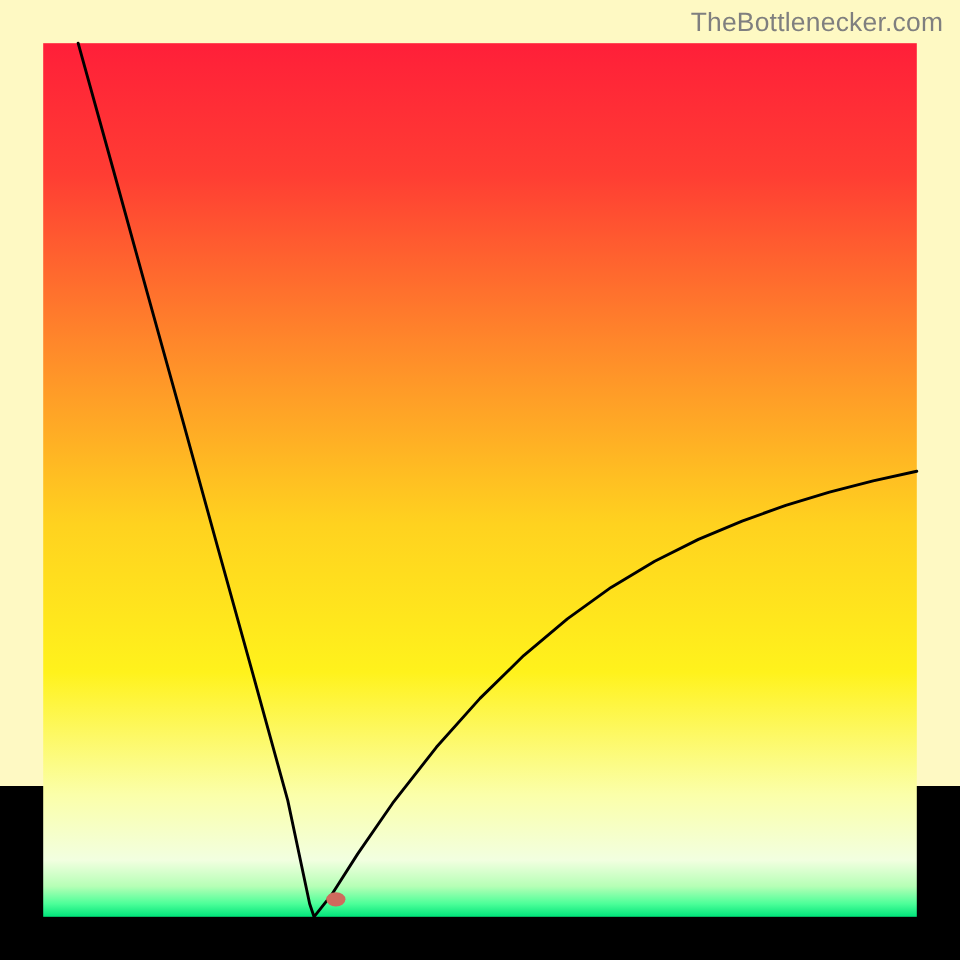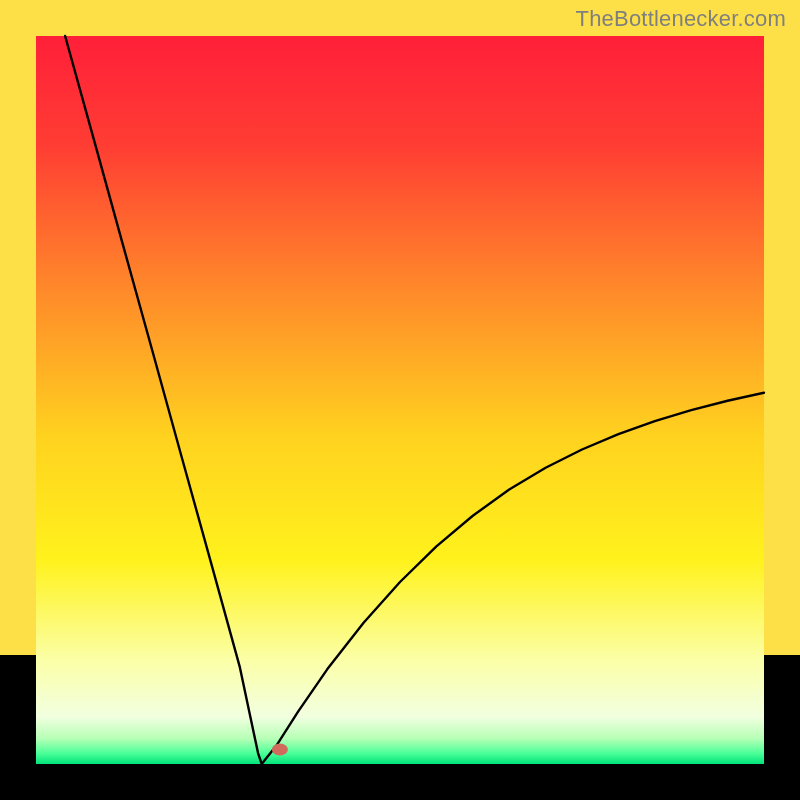--- a/index.html
+++ b/index.html
@@ -8,21 +8,21 @@
     width: 800px;
     height: 800px;
     background: #000;
     font-family: Arial, Helvetica, sans-serif;
     overflow: hidden;
   }
   .frame {
     position: relative;
     width: 800px;
     height: 655px;
-    background: #fde047;
+    background: #fef9c3;
   }
   .watermark {
     position: absolute;
     top: 6px;
     right: 14px;
     color: #7f7f7f;
     font-size: 22px;
     font-weight: 500;
     letter-spacing: 0.2px;
     user-select: none;

